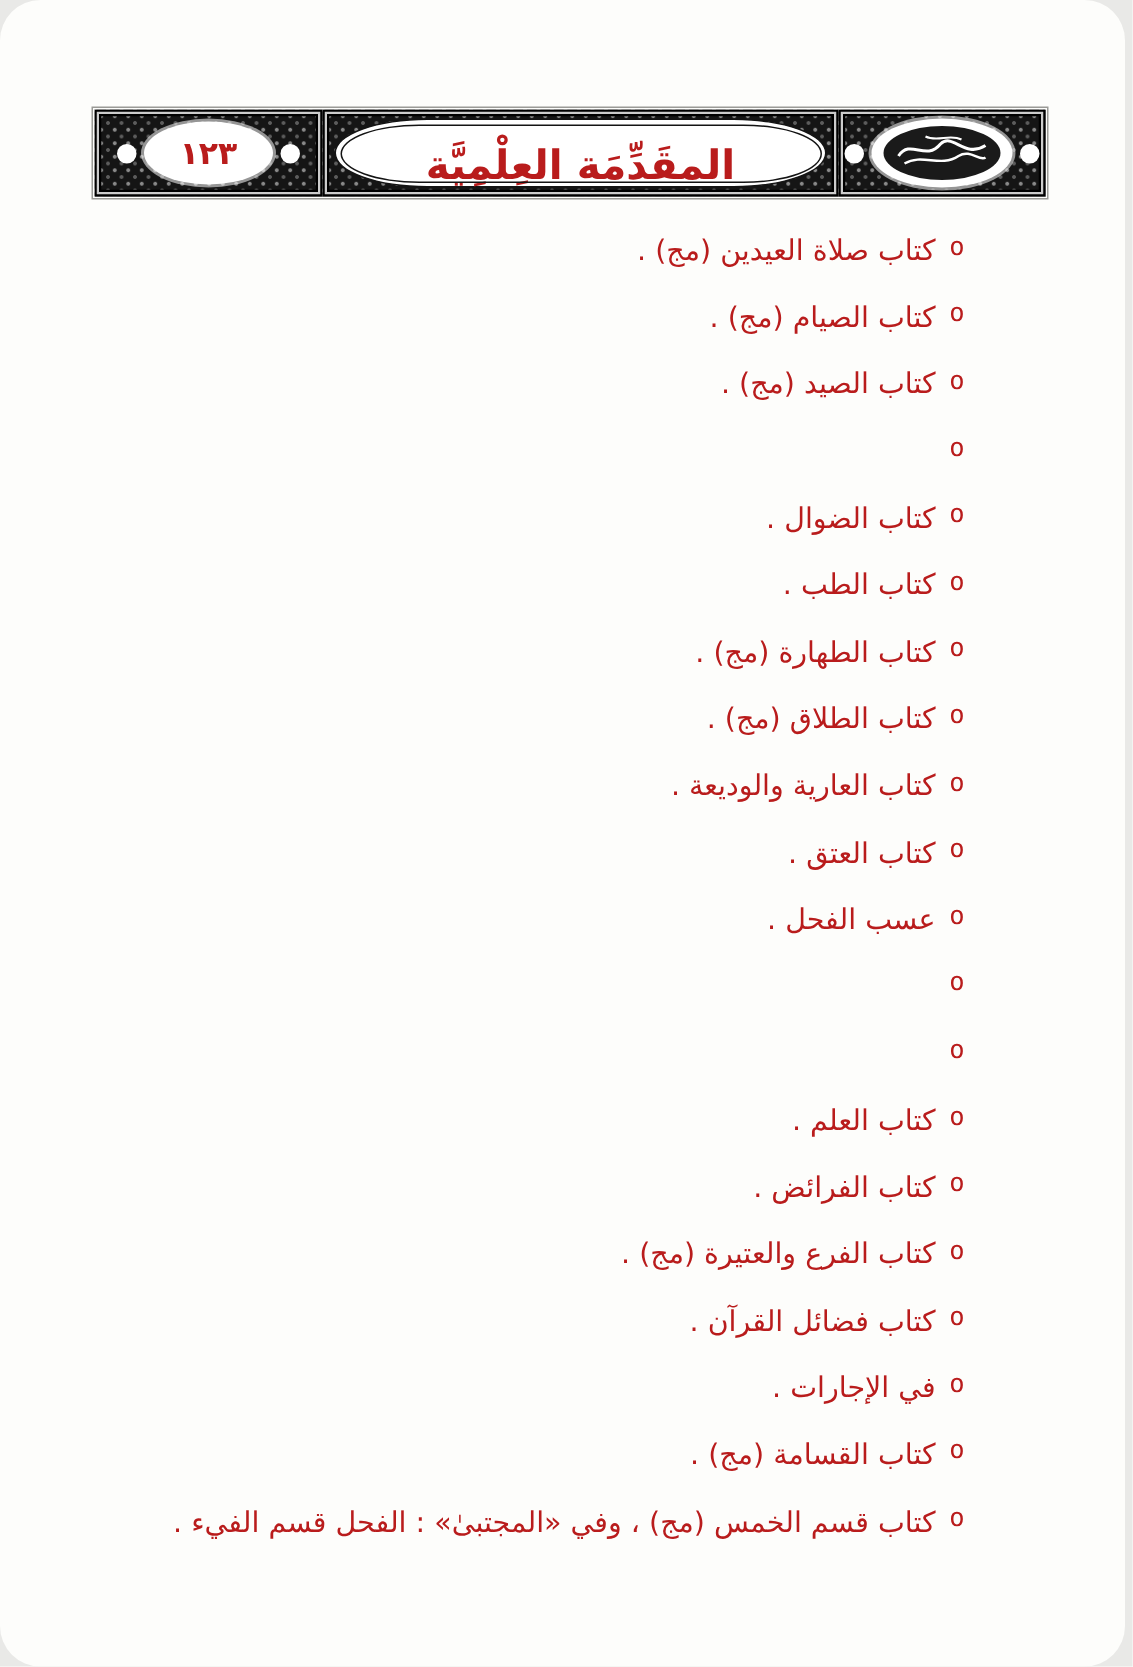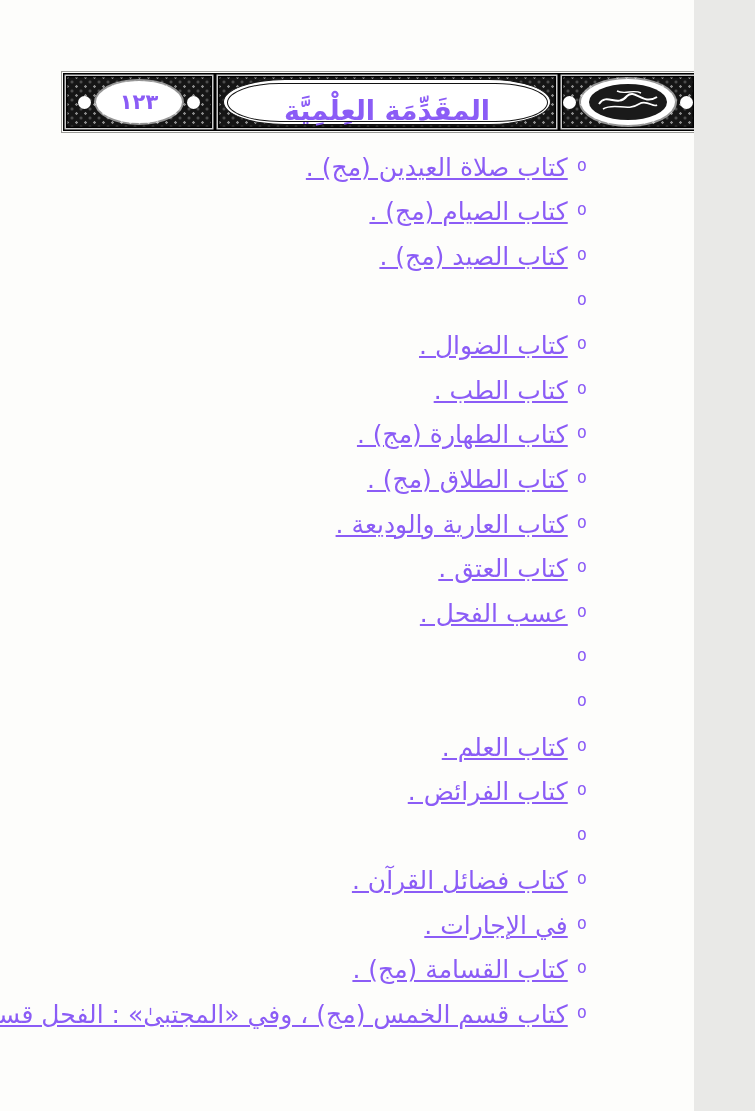--- a/index.html
+++ b/index.html
@@ -3,24 +3,25 @@
 <meta charset="utf-8">
 <style>
   html,body{margin:0;padding:0;}
   body{
     width:755px;height:1111px;
     background:#e9e9e7;
     font-family:"DejaVu Sans", sans-serif;
   }
   .page{
     position:relative;
-    width:694px;height:1111px;
+    width:750px;height:1111px;
     background:#fdfdfb;
-    color:#8b5cf6;
+    color:#b91c1c;
     overflow:hidden;
+    border-radius:27px;
   }
 
   
   .header-band{
     position:absolute;
     left:63px; top:73px;
     width:634px; height:58px;
     display:flex;
     box-shadow:0 0 0 1px #fdfdfb, 0 0 0 2px #9a9a96;
   }
@@ -85,22 +86,21 @@
     gap:9px;
     white-space:nowrap;
   }
   .list-bullet{
     font-size:17px;
     line-height:1;
     transform:translateY(-2px);
     font-family:"DejaVu Sans Mono", monospace;
   }
   .list-item-text{
-    font-size:25px;
-    text-decoration:underline;
+    font-size:19px;
   }
 </style>
 </head>
 <body>
 
 <div class="page">
 
   <div class="header-band">
 
     <div class="sect left">
@@ -185,20 +185,21 @@
       <div class="list-row">
         <span class="list-bullet">o</span>
         <span class="list-item-text">كتاب العلم .</span>
       </div>
       <div class="list-row">
         <span class="list-bullet">o</span>
         <span class="list-item-text">كتاب الفرائض .</span>
       </div>
       <div class="list-row">
         <span class="list-bullet">o</span>
+        <span class="list-item-text">كتاب الفرع والعتيرة (مج) .</span>
       </div>
       <div class="list-row">
         <span class="list-bullet">o</span>
         <span class="list-item-text">كتاب فضائل القرآن .</span>
       </div>
       <div class="list-row">
         <span class="list-bullet">o</span>
         <span class="list-item-text">في الإجارات .</span>
       </div>
       <div class="list-row">

